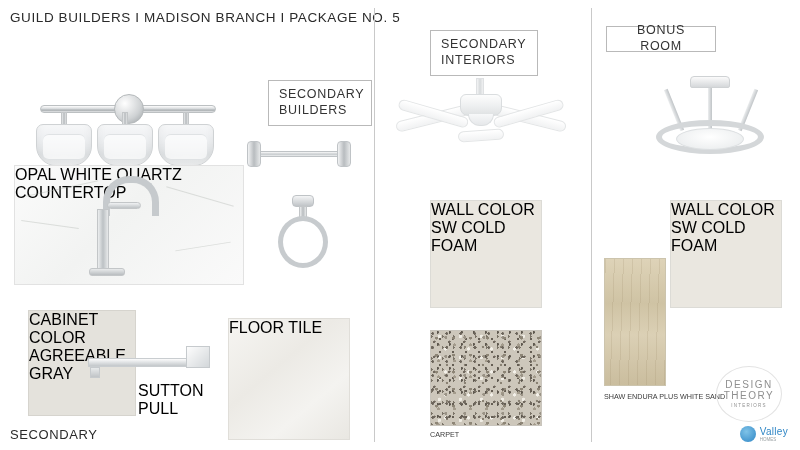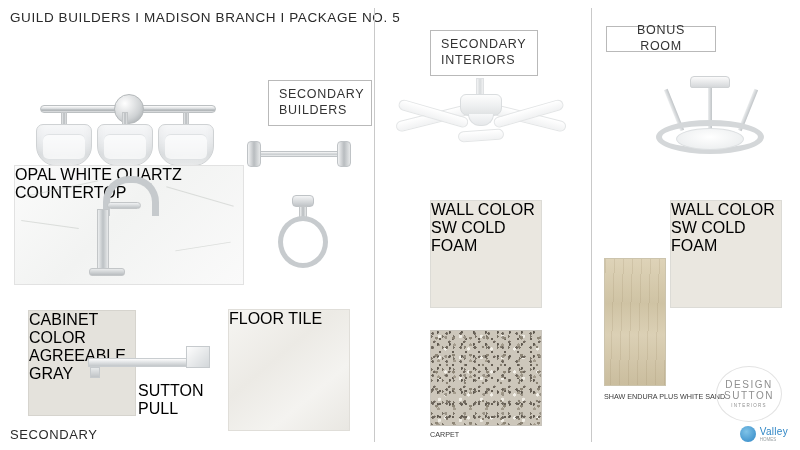--- a/index.html
+++ b/index.html
@@ -142,21 +142,21 @@
     background: linear-gradient(135deg,#fdfdfd,#d3d7da);
     border:1px solid #c6cacd;
   }
   .pull-foot {
     position:absolute; left:2px; top:25px; width:10px; height:11px;
     background: linear-gradient(#e8eaeb,#c0c4c7); border:1px solid #c6cacd;
   }
 
   
   .floortile {
-    position:absolute; left:228px; top:309px; width:122px; height:122px;
+    position:absolute; left:228px; top:318px; width:122px; height:122px;
     background: linear-gradient(140deg,#f6f5f2,#eceae5 40%,#f4f3f0 70%,#e9e7e2);
     border:1px solid #e0ded9;
   }
   .floortile .cap { left:6px; bottom:5px; top:auto; }
 
   
   .fan { position:absolute; left:398px; top:78px; width:166px; height:96px; }
   .fan-down {
     position:absolute; left:78px; top:0; width:8px; height:18px;
     background: linear-gradient(90deg,#f3f4f5,#d7dadc,#f0f1f2); border:1px solid #dfe1e3;
@@ -359,21 +359,21 @@
   </div>
 
   <div class="wood"></div>
   <span class="wood-cap">SHAW
 ENDURA PLUS
 WHITE SAND</span>
 
   <div class="logo-circle"></div>
   <div class="logo">
     <div class="l1">DESIGN</div>
-    <div class="l2">SUTTON</div>
+    <div class="l2">THEORY</div>
     <div class="l3">INTERIORS</div>
   </div>
 
   <div class="valley">
     <div class="valley-mark"></div>
     <div>
       <div class="valley-txt">Valley</div>
       <div class="valley-sub">HOMES</div>
     </div>
   </div>

